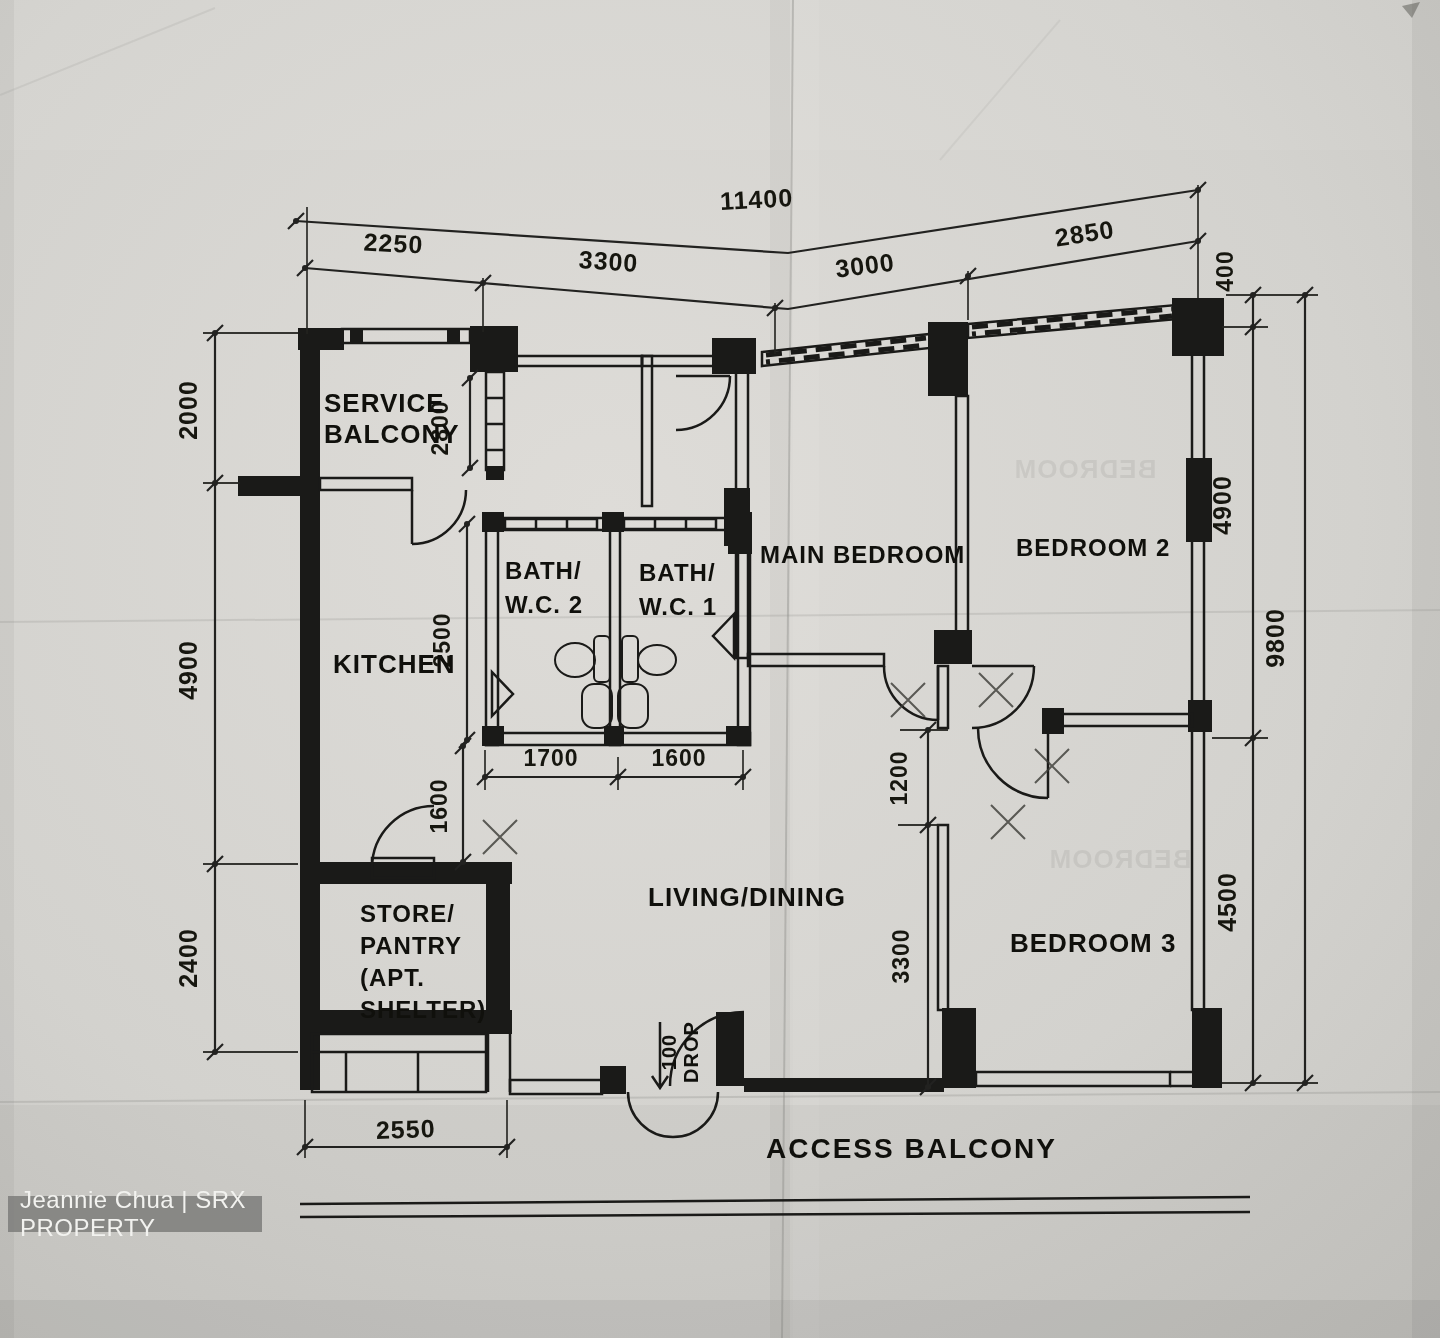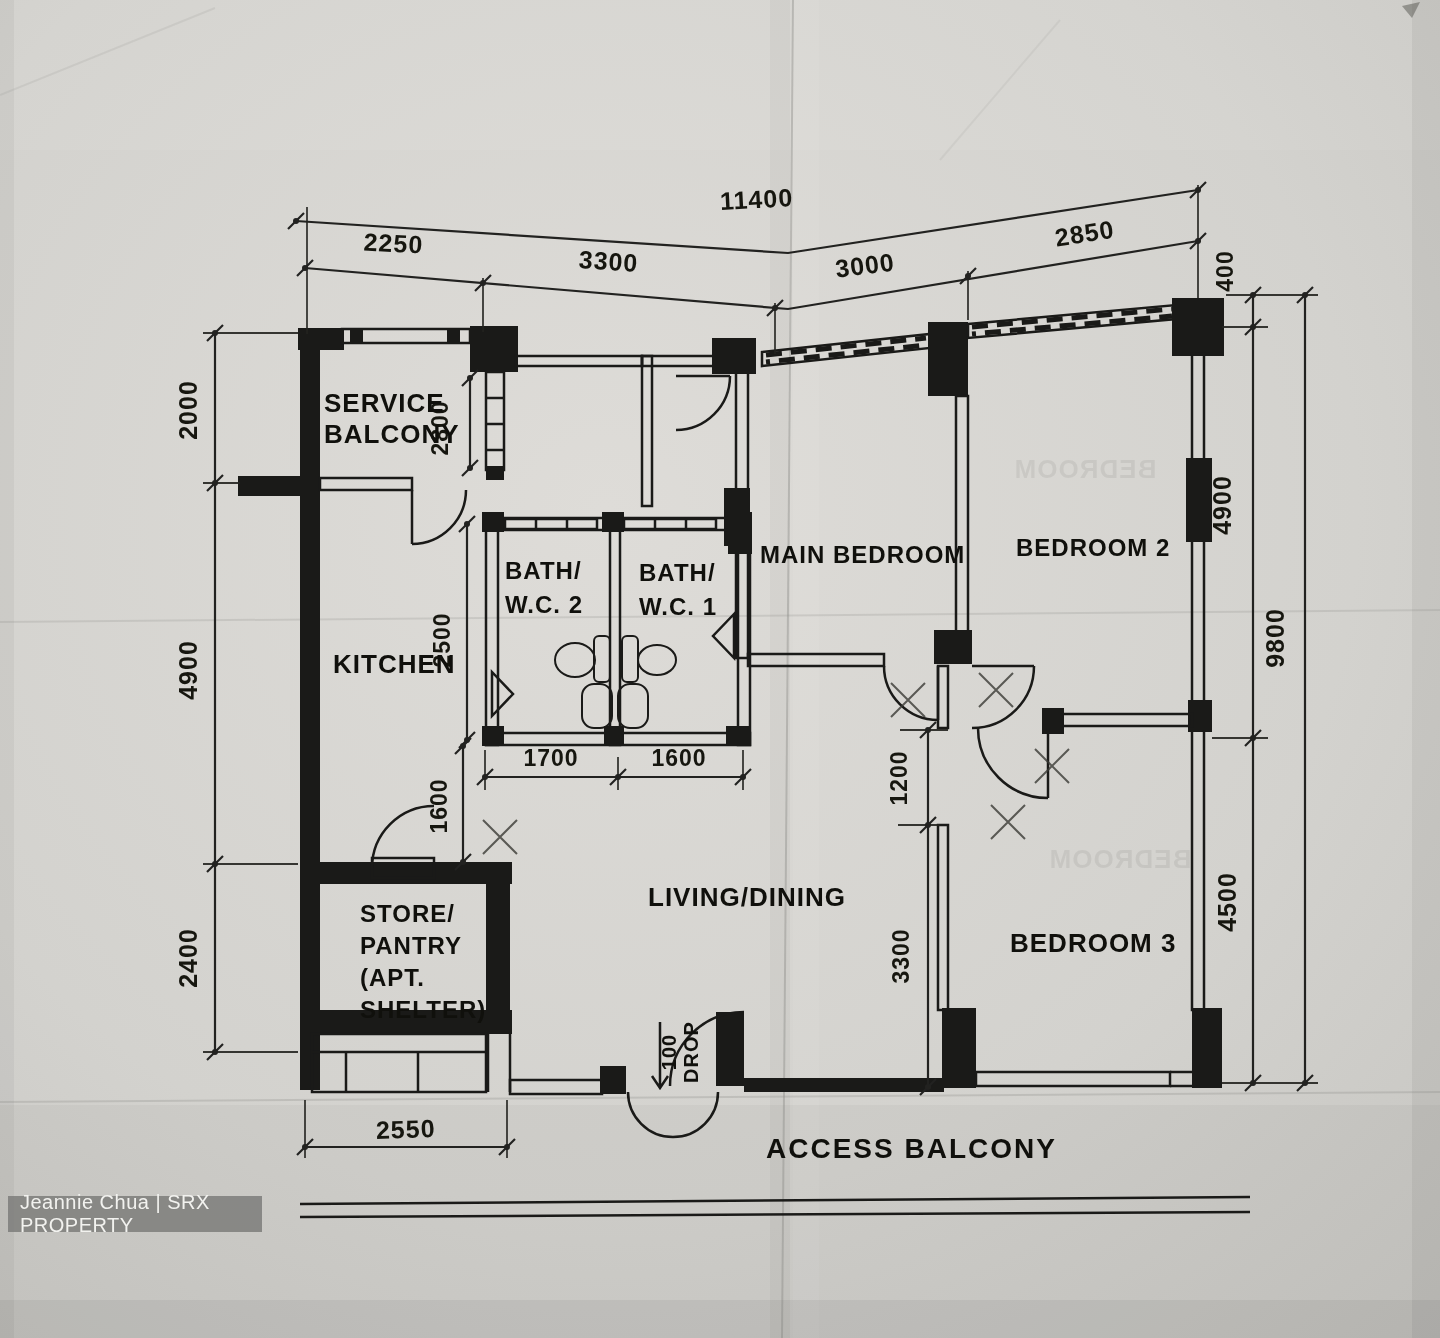--- a/index.html
+++ b/index.html
@@ -14,21 +14,21 @@
   .dash{fill:none;stroke:#1a1a18;stroke-width:5;stroke-dasharray:16 9}
   .fix {fill:none;stroke:#1a1a18;stroke-width:2}
   .xm  {fill:none;stroke:#3a3a34;stroke-width:2;opacity:.8}
   .dimt{font:700 25px "Liberation Sans",sans-serif;fill:#16160f;letter-spacing:1px}
   .dimts{font:700 23px "Liberation Sans",sans-serif;fill:#16160f;letter-spacing:1px}
   .room{font:700 26px "Liberation Sans",sans-serif;fill:#10100c;letter-spacing:1px}
   .rooms{font:700 24px "Liberation Sans",sans-serif;fill:#10100c;letter-spacing:1px}
   .ghost{font:700 26px "Liberation Sans",sans-serif;fill:#20201c;opacity:.07;letter-spacing:1px}
   .wmbox{position:absolute;left:8px;top:1196px;width:254px;height:36px;
          background:rgba(125,125,122,.85);display:flex;align-items:center;}
-  .wmtext{color:#f2f2ef;font-size:20px;padding-left:12px;letter-spacing:.5px;
+  .wmtext{color:#f2f2ef;font-size:24px;padding-left:12px;letter-spacing:.5px;
           font-family:"Liberation Sans",sans-serif;}
 </style>
 </head>
 <body>
 
 <div class="stage">
 <svg width="1440" height="1338" viewBox="0 0 1440 1338">
   <defs>
     <radialGradient id="pg" cx="42%" cy="38%" r="95%">
       <stop offset="0%" stop-color="#dedcd8"></stop>

